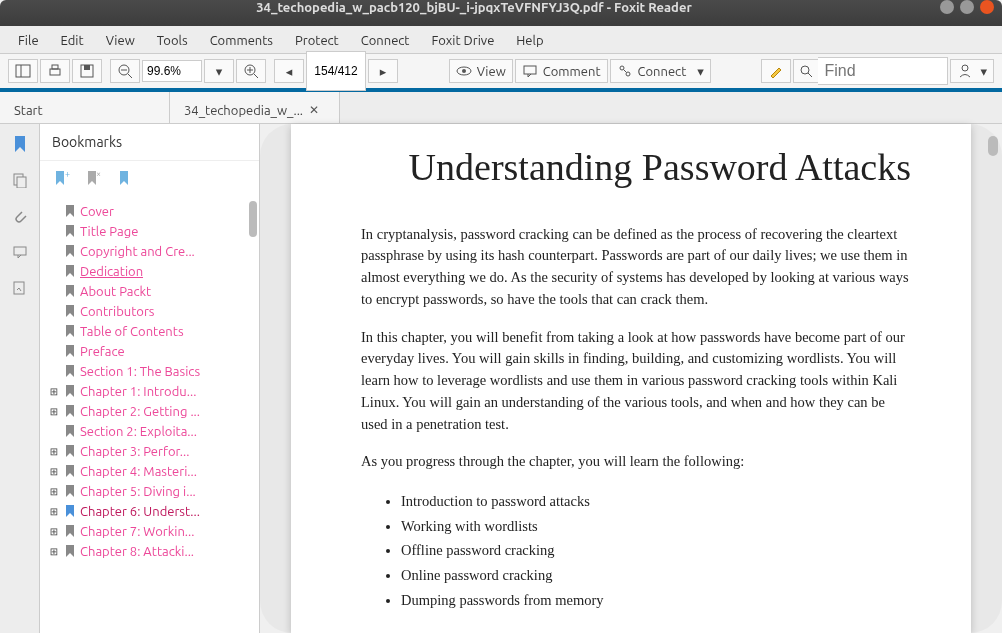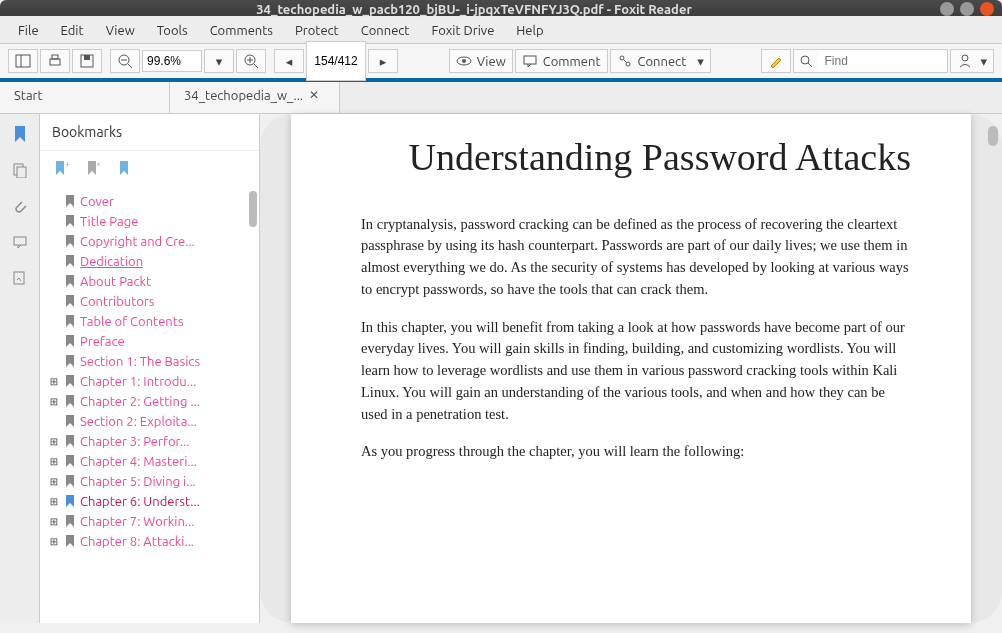--- a/index.html
+++ b/index.html
@@ -1,37 +1,37 @@
 <!DOCTYPE html>
 <html><head>
 <meta charset="utf-8">
 <style>
 * { box-sizing: border-box; margin: 0; padding: 0; }
 body { font-family: "Ubuntu", "Segoe UI", sans-serif; font-size: 13px; background: #f0f0f0; overflow: hidden; width: 1002px; height: 633px; }
-.titlebar { height: 16px; background: linear-gradient(#4a4a4a,#3c3c3c); color: #ddd; display: flex; align-items: flex-end; padding: 0 8px; border-radius: 6px 6px 0 0; }
+.titlebar { height: 26px; background: linear-gradient(#4a4a4a,#3c3c3c); color: #ddd; display: flex; align-items: flex-start; padding: 0 8px; border-radius: 6px 6px 0 0; }
 .titlebar .title { flex: 1; text-align: center; font-size: 13px; font-weight: bold; }
 .win-btns { display: flex; gap: 6px; }
 .win-btn { width: 14px; height: 14px; border-radius: 50%; }
 .win-min { background: #999; }
 .win-max { background: #999; }
 .win-close { background: #e95420; }
 .menubar { height: 28px; background: #ededed; border-bottom: 1px solid #ccc; display: flex; align-items: center; padding: 0 8px; gap: 2px; }
 .menubar .menu-item { padding: 4px 10px; cursor: pointer; color: #333; }
 .toolbar { height: 38px; background: #f5f5f5; border-bottom: 4px solid #0369a1; display: flex; align-items: center; padding: 0 8px; gap: 8px; }
 .tb-group { display: flex; align-items: center; gap: 2px; }
 .tb-btn { border: 1px solid #ccc; background: #fafafa; padding: 3px 6px; display:flex; align-items:center; gap:5px; min-height:24px; cursor:pointer; color:#444; }
 .tb-icon { width:16px; height:16px; display:flex; align-items:center; justify-content:center; }
 .zoom-input { width: 60px; border:1px solid #ccc; padding:3px 4px; background:#fff; font-size:12px; }
 .page-input { width: 60px; border:1px solid #ccc; padding:12px 4px; background:#fff; font-size:12px; text-align:center; }
 .flex-spacer { flex:1; }
-.find-input { width:130px; border:1px solid #ccc; border-left:none; padding:4px 6px; font-size:12px; }
+.find-input { width:130px; border:1px solid #ccc; border-left:none; padding:4px 6px; font-size:16px; }
 .find-wrap { display:flex; align-items:center; }
 .find-icon { border:1px solid #ccc; border-right:none; padding:3px 5px; background:#fafafa; height:24px; display:flex; align-items:center; }
 .tabstrip { height: 32px; background: #ededed; border-bottom: 1px solid #ccc; display:flex; }
-.tab { padding:6px 14px; border-right:1px solid #ccc; background:#f5f5f5; display:flex; align-items:flex-start; gap:6px; cursor:pointer; color:#444; min-width:170px; }
+.tab { padding:6px 14px; border-right:1px solid #ccc; background:#f5f5f5; display:flex; align-items:flex-end; gap:6px; cursor:pointer; color:#444; min-width:170px; }
 .tab .close { font-size:12px; color:#555; }
 .workarea { display:flex; height: calc(633px - 26px - 28px - 38px - 32px); }
 .sidebar-icons { width: 40px; background:#ededed; border-right:1px solid #ccc; display:flex; flex-direction:column; align-items:center; padding-top:10px; gap:16px; }
 .sidebar-icons .sbi { width:20px; height:20px; color:#888; cursor:pointer; display:flex; align-items:center; justify-content:center; }
 .sidebar-icons .sbi.active { color:#4a90d9; }
 .bookmarks-panel { width: 220px; background:#fff; border-right:1px solid #ccc; display:flex; flex-direction:column; }
 .bm-header { padding:10px 12px; font-size:14px; color:#333; border-bottom:1px solid #eee; }
 .bm-toolbar { padding:8px 12px; display:flex; gap:14px; }
 .bm-toolbar .bmt-icon { width:18px; height:18px; }
 .bm-tree { flex:1; overflow-y:auto; padding:6px 0 6px 4px; position:relative; }
@@ -431,20 +431,27 @@
         </div>
       </div>
   </div>
 
   <div class="doc-area">
     <div class="doc-page">
       <h1 class="doc-h1">Understanding Password Attacks</h1>
       <p class="doc-p">In cryptanalysis, password cracking can be defined as the process of recovering the cleartext passphrase by using its hash counterpart. Passwords are part of our daily lives; we use them in almost everything we do. As the security of systems has developed by looking at various ways to encrypt passwords, so have the tools that can crack them.</p>
       <p class="doc-p">In this chapter, you will benefit from taking a look at how passwords have become part of our everyday lives. You will gain skills in finding, building, and customizing wordlists. You will learn how to leverage wordlists and use them in various password cracking tools within Kali Linux. You will gain an understanding of the various tools, and when and how they can be used in a penetration test.</p>
       <p class="doc-p">As you progress through the chapter, you will learn the following:</p>
+      <ul class="doc-list" id="doc-list">
+          <li>Introduction to password attacks</li>
+          <li>Working with wordlists</li>
+          <li>Offline password cracking</li>
+          <li>Online password cracking</li>
+          <li>Dumping passwords from memory</li>
+        </ul>
 
     </div>
     <div class="doc-scroll">
         <div class="thumb"></div>
       </div>
   </div>
 
 </div>
 
 </body></html>

